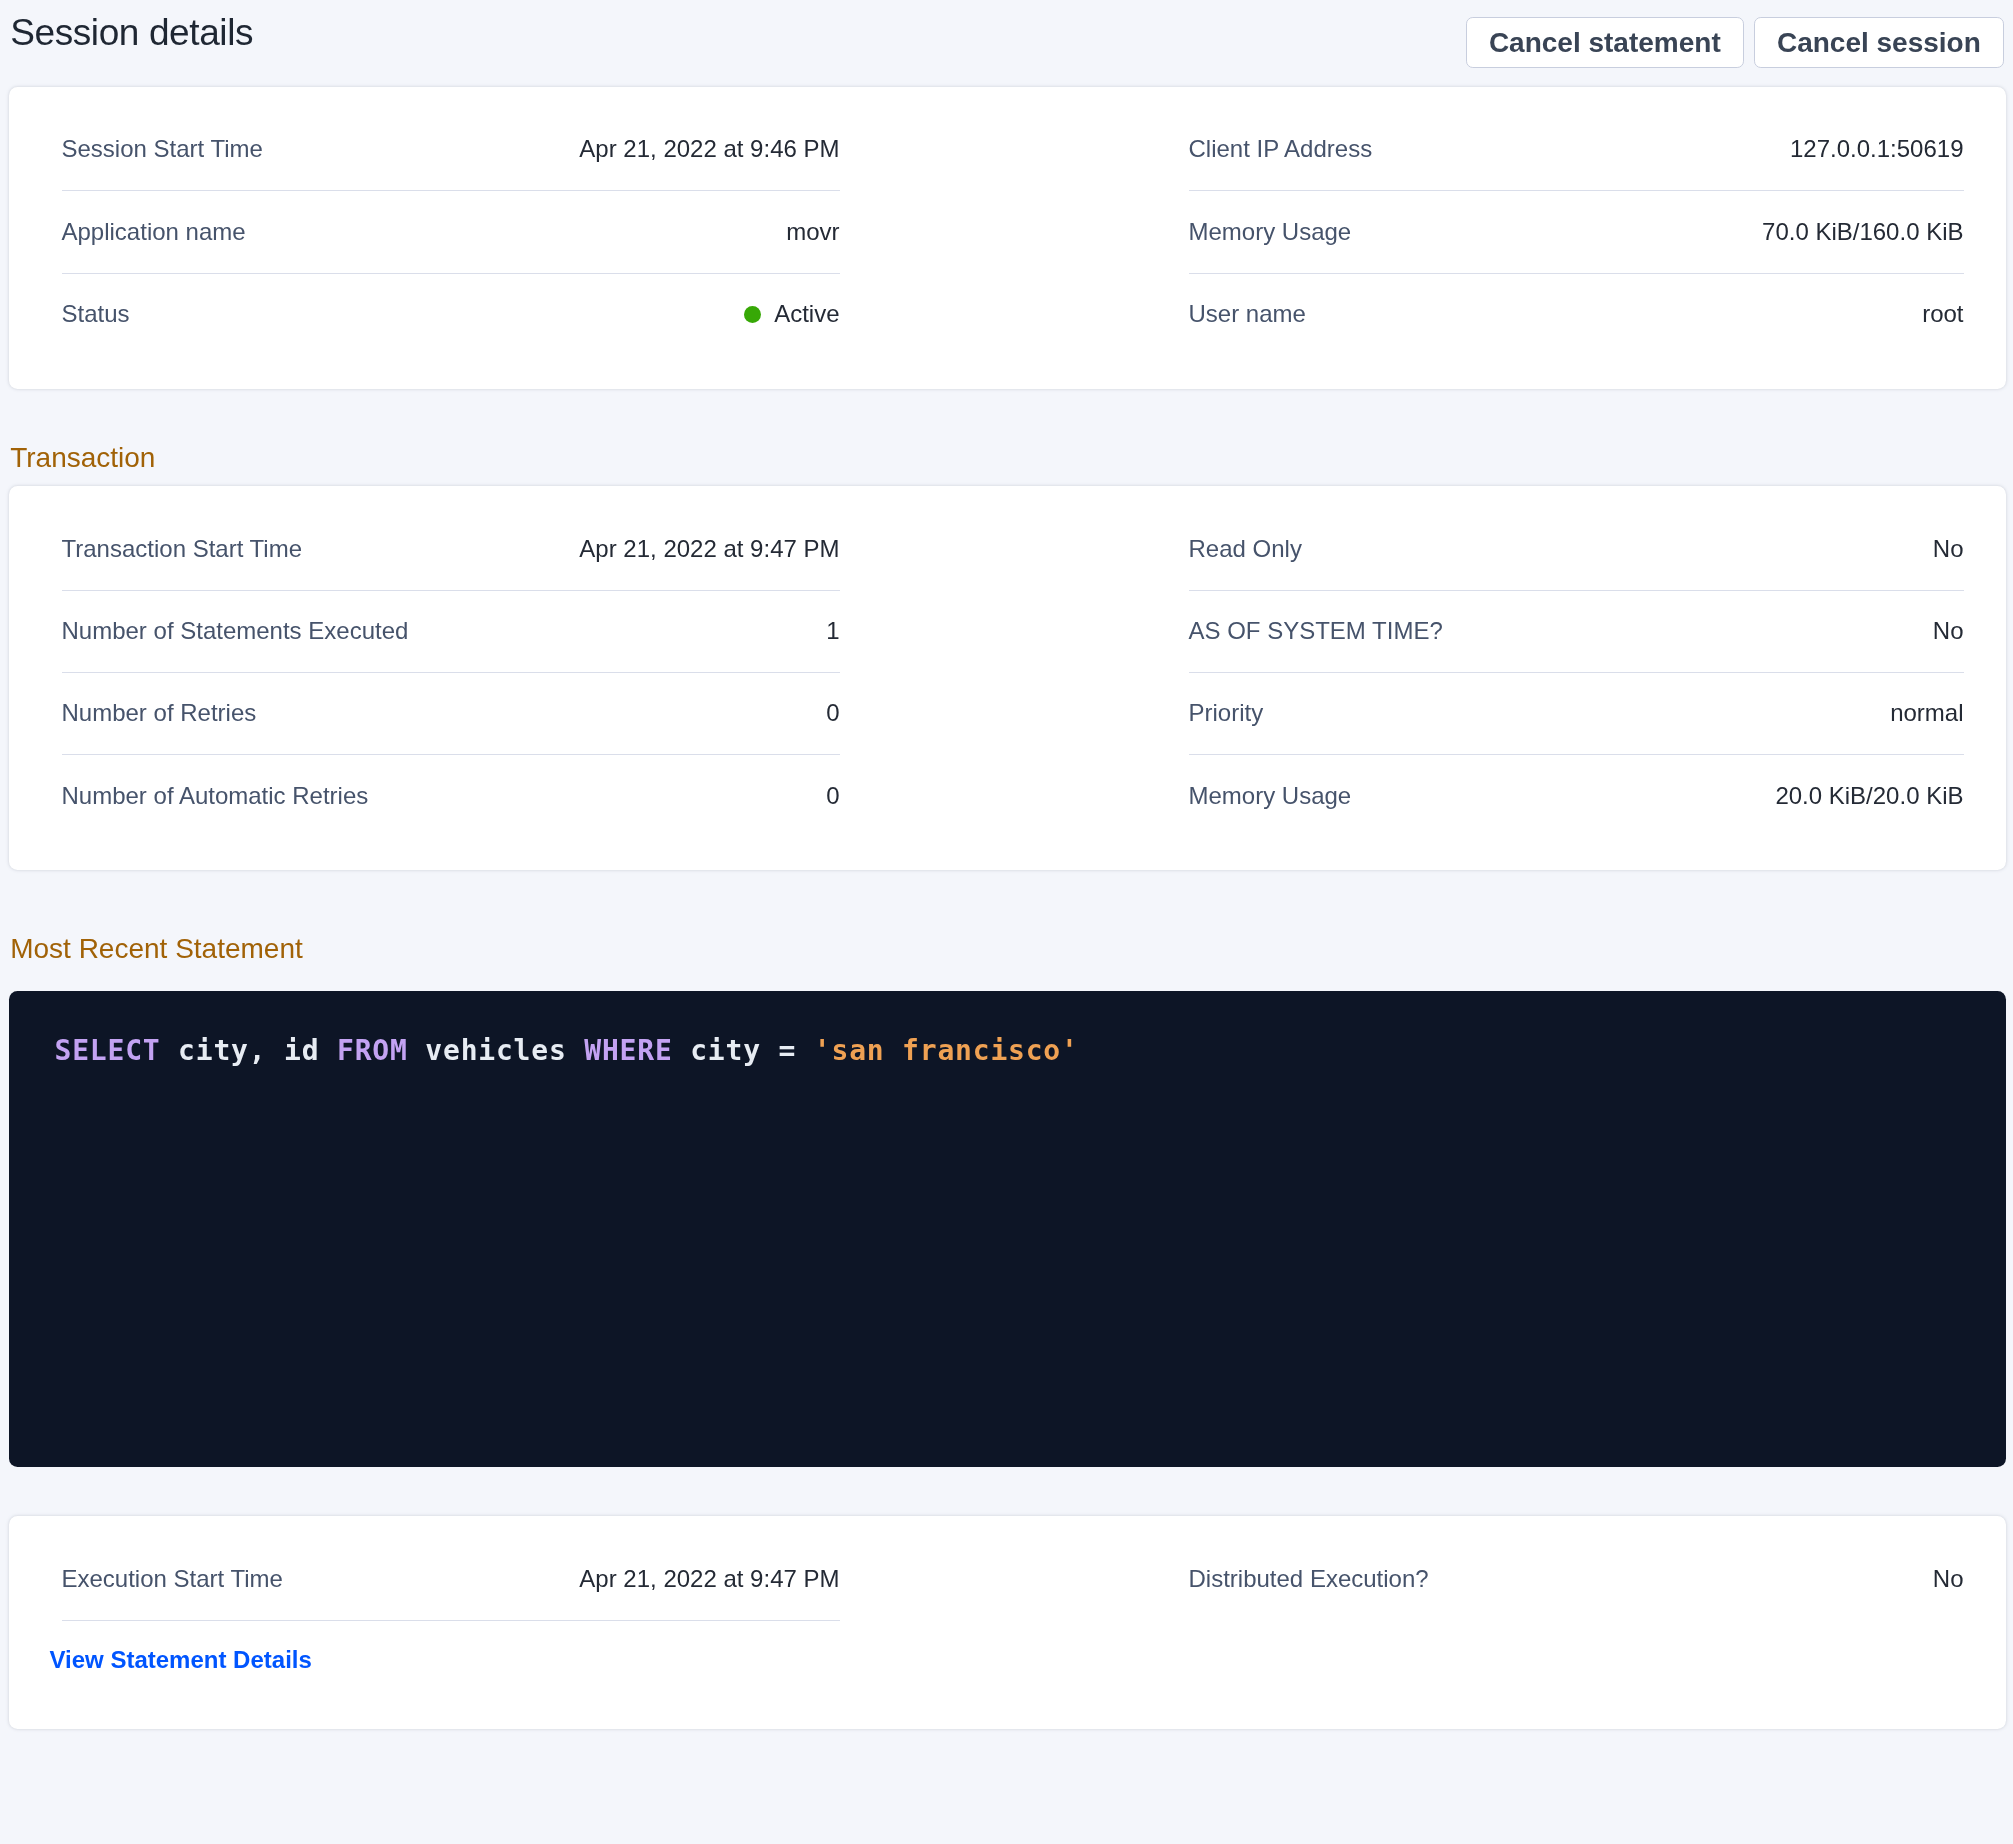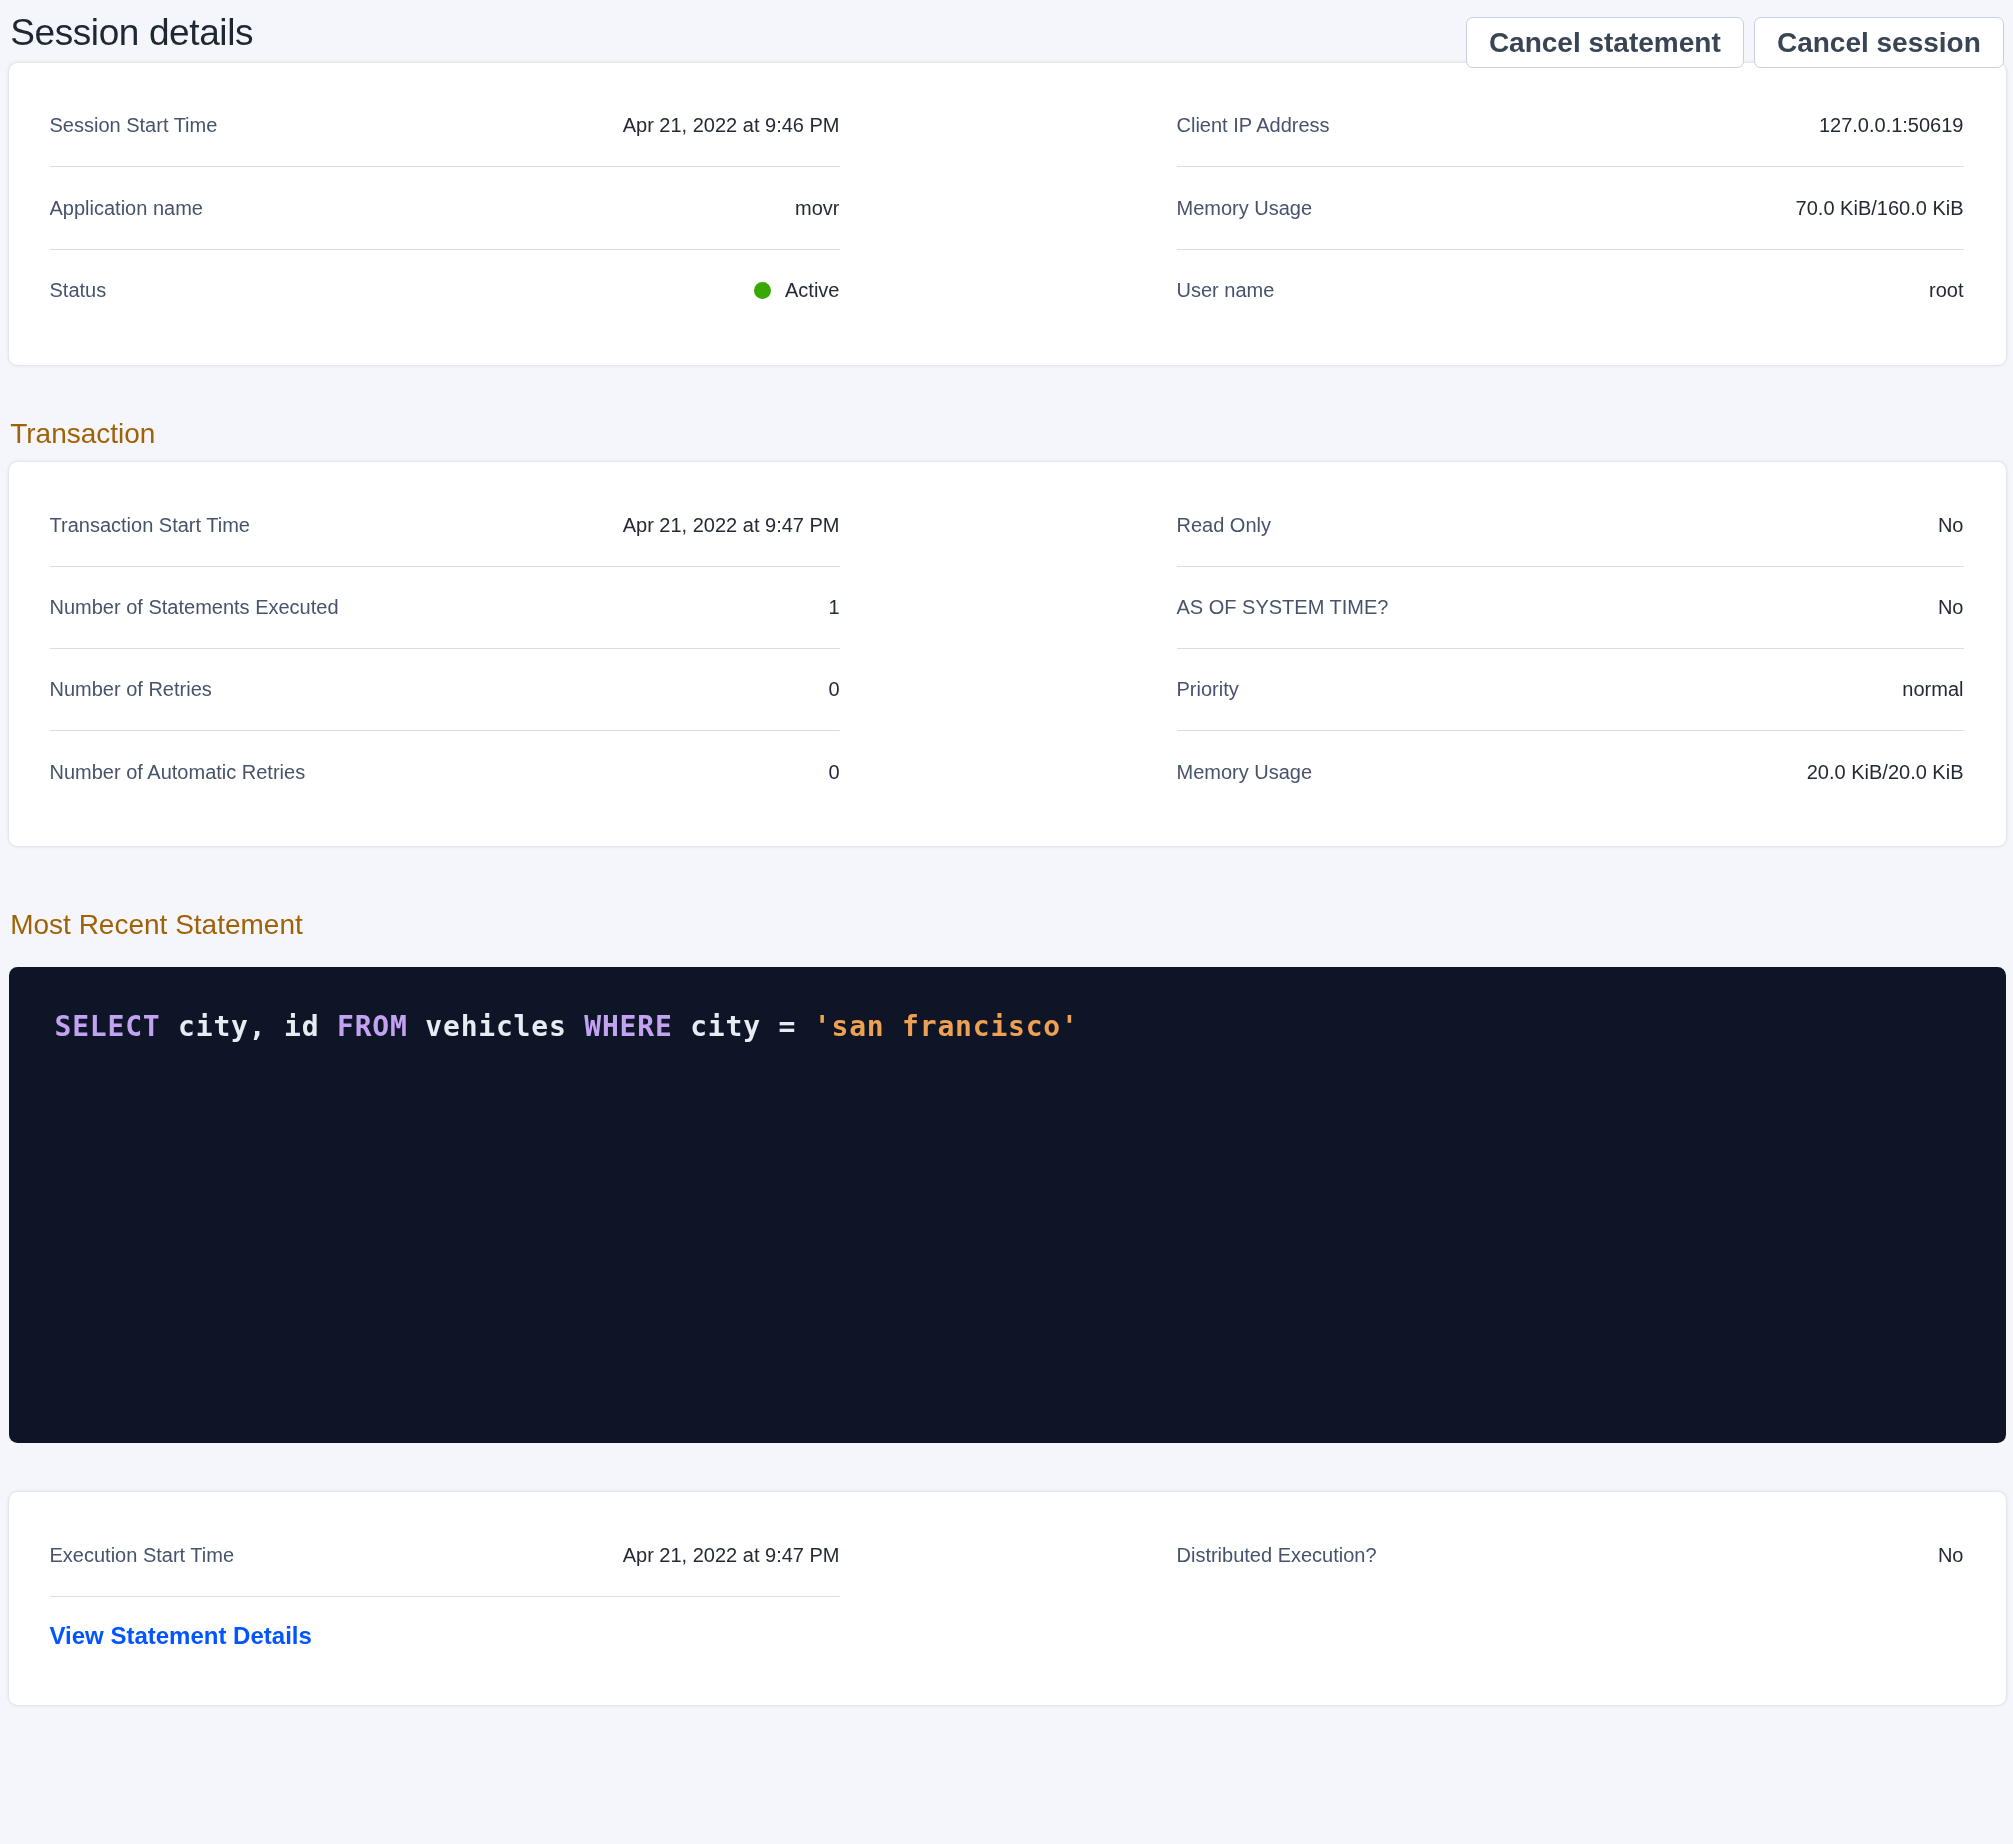--- a/index.html
+++ b/index.html
@@ -10,21 +10,21 @@
     color: #242a35;
     overflow: hidden;
   }
 
   
   .page-header {
     display: flex;
     justify-content: space-between;
     align-items: flex-start;
     padding: 12px 10.2px 0 10.2px;
-    height: 63px;
+    height: 87px;
   }
   .page-title {
     font-size: 37px;
     font-weight: 500;
     color: #1f2733;
     letter-spacing: -0.4px;
   }
   .header-actions { display: flex; gap: 10.2px; padding-top: 5.1px; }
   .btn {
     height: 51px;
@@ -51,22 +51,23 @@
   .col { flex: 0 0 auto; }
   .col-left { width: 790px; }
   .col-gap { width: 337px; flex: 0 0 auto; }
   .col-right { width: 787px; }
 
   .row {
     display: flex;
     justify-content: space-between;
     padding: 25.4px 0;
     border-bottom: 1.7px solid #dadeea;
-    font-size: 20px;
+    font-size: 24px;
     line-height: 30.5px;
+    margin-left: 12px;
   }
   .col .row:last-child { border-bottom: none; }
   .row-label { color: #46536b; }
   .row-value { color: #242a35; text-align: right; }
 
   a.value-link { color: #0055ff; text-decoration: none; }
   .status-wrap { display: flex; align-items: center; gap: 13.6px; }
   .status-dot {
     width: 17px; height: 17px;
     border-radius: 50%;

